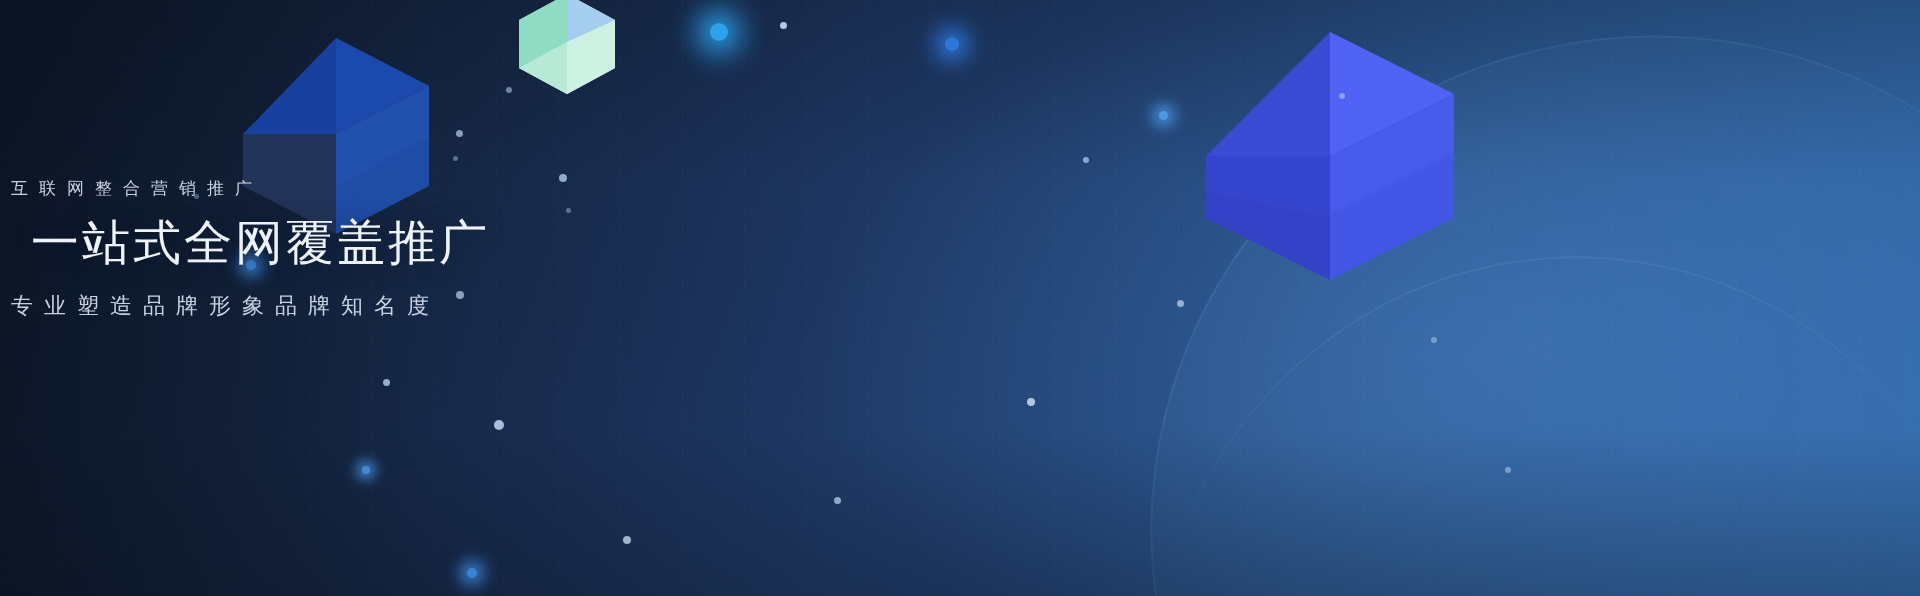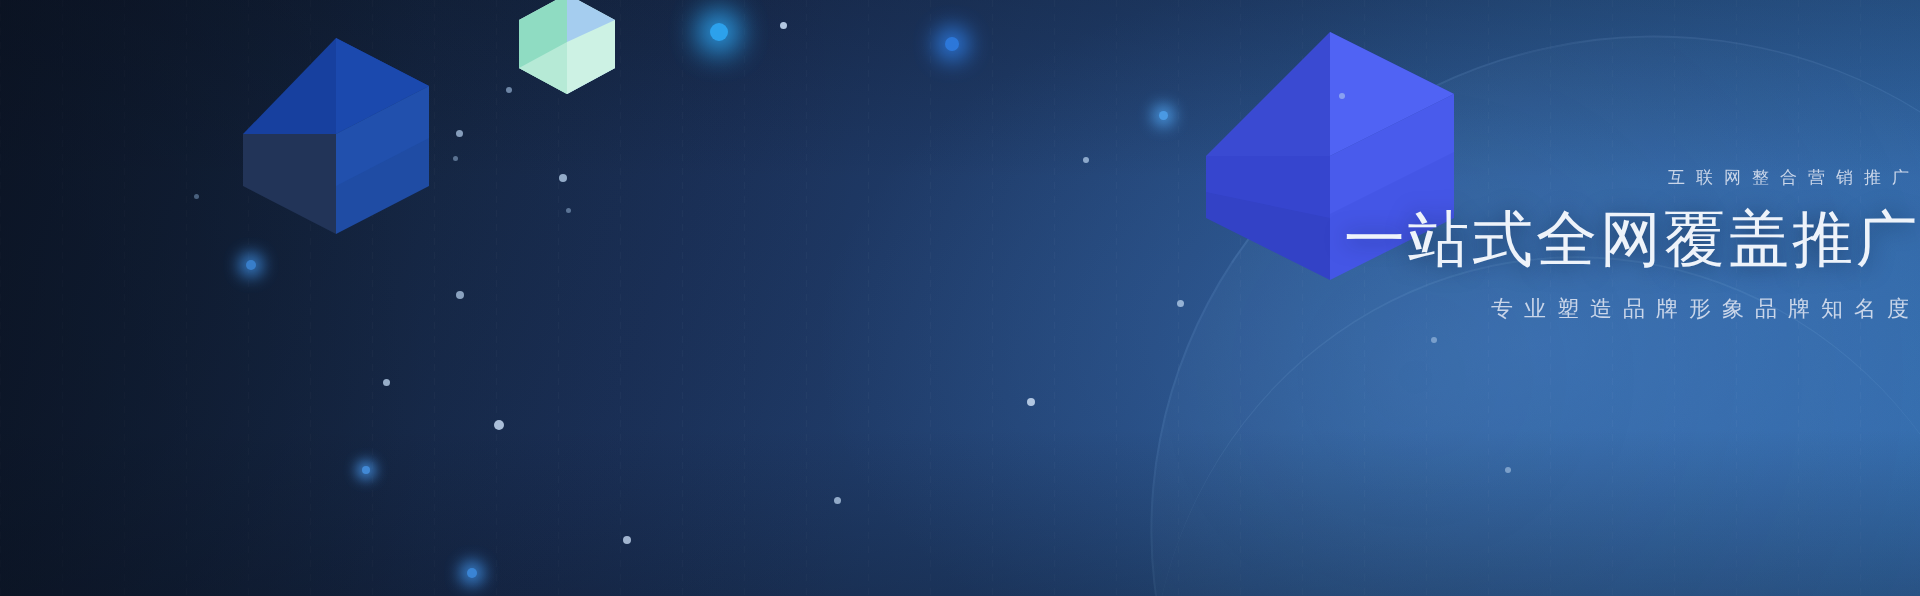--- a/index.html
+++ b/index.html
@@ -102,41 +102,42 @@
   .dot{
     position:absolute;
     border-radius:50%;
     pointer-events:none;
   }
 
   
   .copy{
     position:absolute;
     left:0; right:0;
-    top:166px;
-    text-align:right;
+    top:177px;
+    text-align:left;
     z-index:8;
   }
   .eyebrow{
     font-size:17px;
     letter-spacing:11px;
     color:#d2dced;
     font-weight:400;
     text-indent:11px;
     opacity:.95;
   }
   .headline{
     margin-top:16px;
-    font-size:61px;
+    font-size:48px;
     line-height:1.12;
     letter-spacing:3px;
     color:#eef3fa;
     font-weight:300;
     text-indent:3px;
     text-shadow:0 2px 22px rgba(10,24,48,0.55);
+    padding-left:28px;
   }
   .subline{
     margin-top:21px;
     font-size:22px;
     letter-spacing:11px;
     color:#d2dced;
     font-weight:400;
     text-indent:11px;
     opacity:.95;
   }

